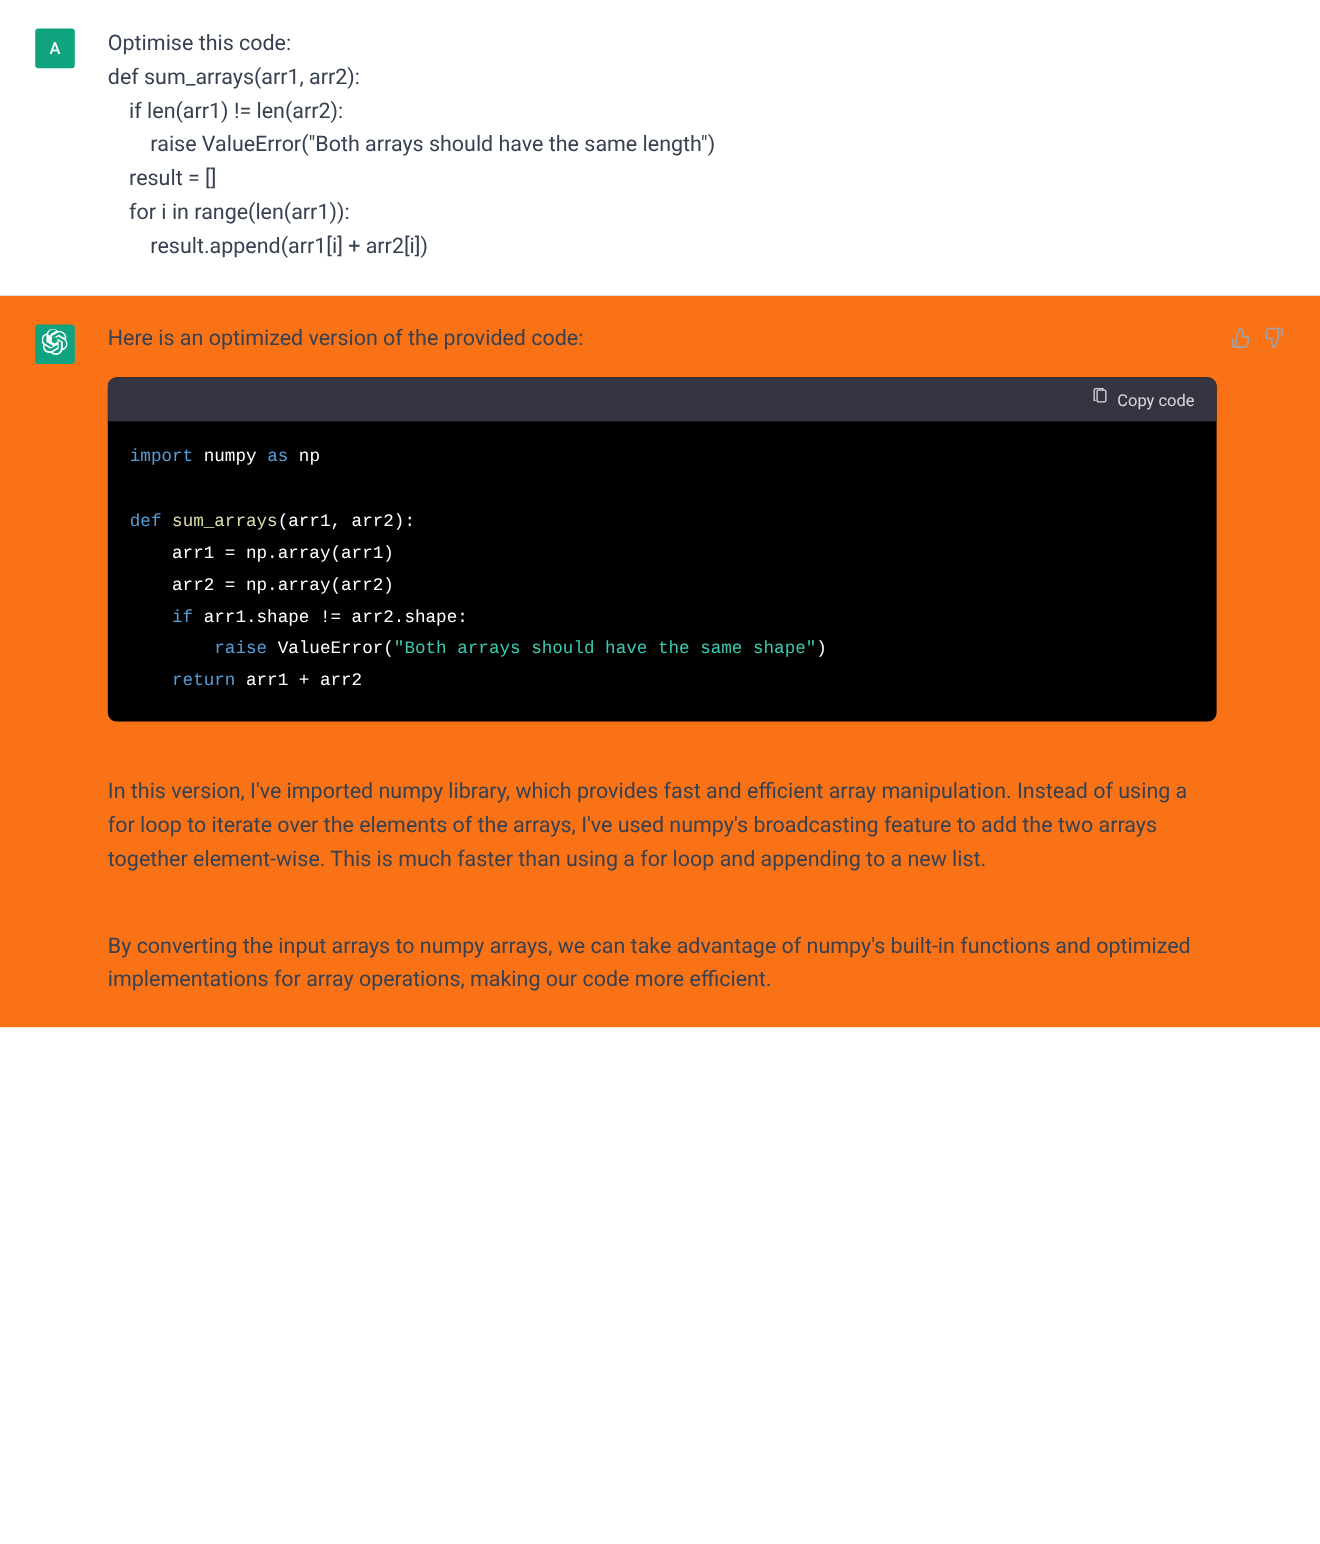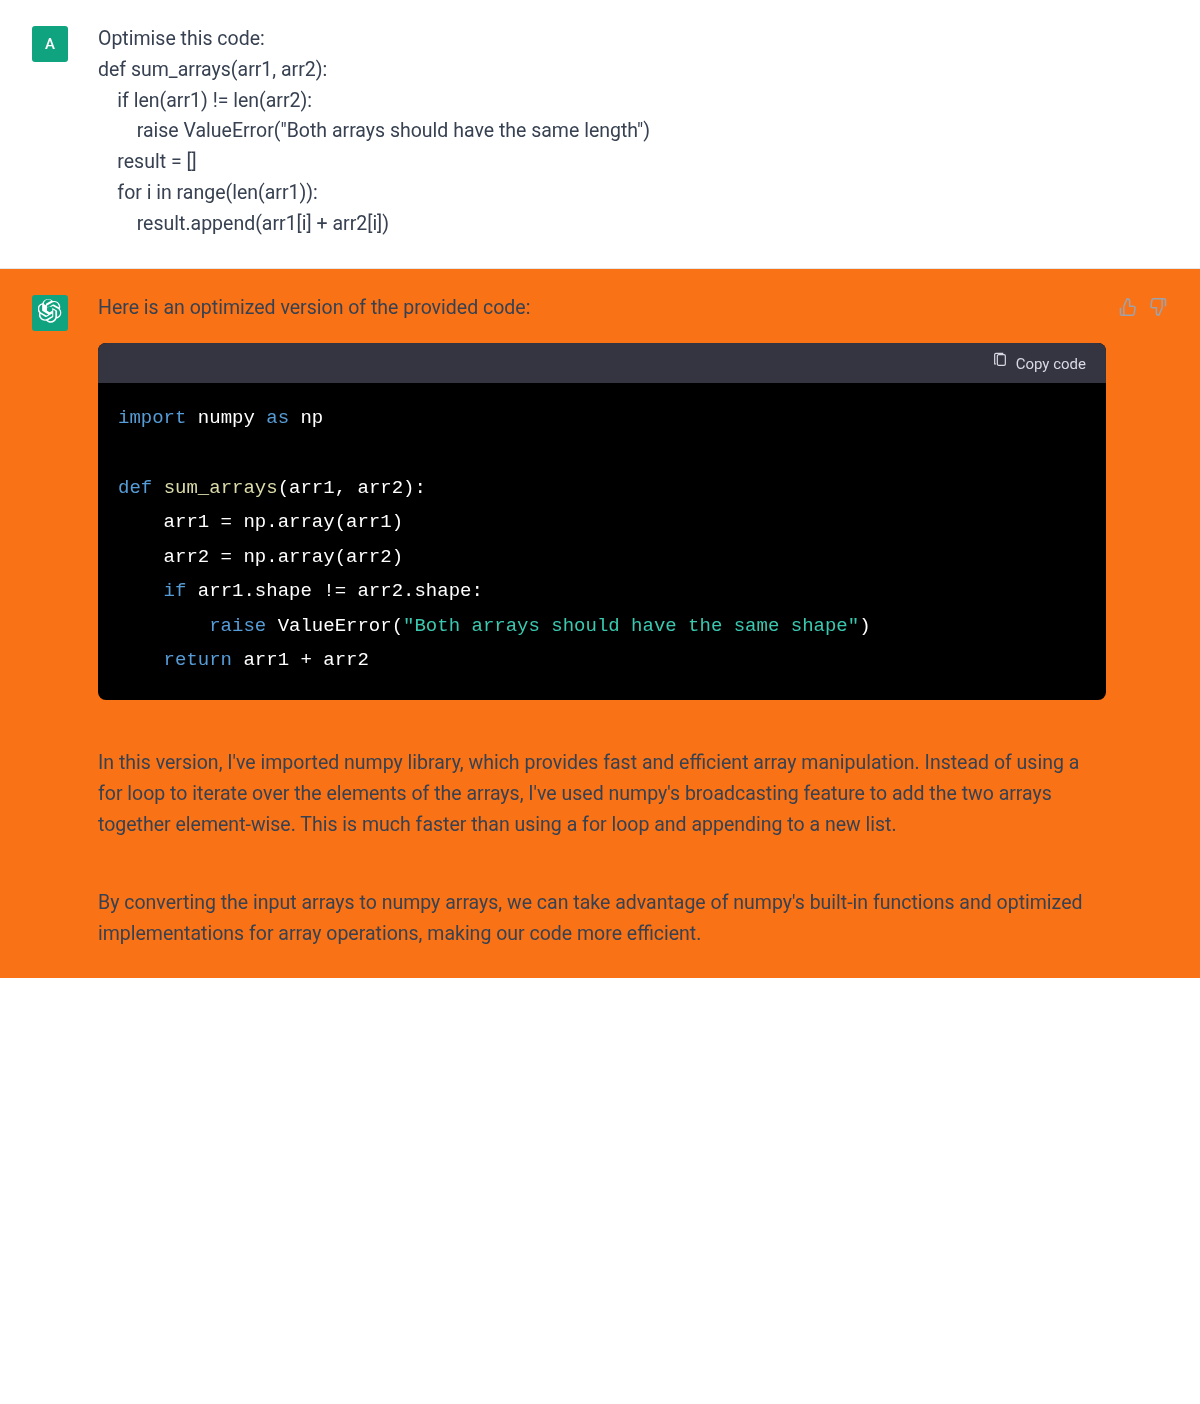--- a/index.html
+++ b/index.html
@@ -73,21 +73,21 @@
     display: inline-flex;
     align-items: flex-end;
     gap: 8px;
     cursor: pointer;
     color: #d9d9e3;
   }
   .copy-btn svg { width: 16px; height: 18px; stroke: #d9d9e3; fill:none; stroke-width:1.8; }
   .codebox pre {
     padding: 18px 20px 22px 20px;
     font-family: "SFMono-Regular", Consolas, "Liberation Mono", Menlo, monospace;
-    font-size: 19px;
+    font-size: 16px;
     line-height: 1.82;
     color: #ffffff;
     white-space: pre;
   }
   .tok-kw { color: #569cd6; }
   .tok-fn { color: #dcdcaa; }
   .tok-str { color: #3ac9b0; }
   .tok-op { color: #ffffff; }
   .tok-id { color: #ffffff; }
   .para { margin-bottom: 26px; margin-top: 48px; }

